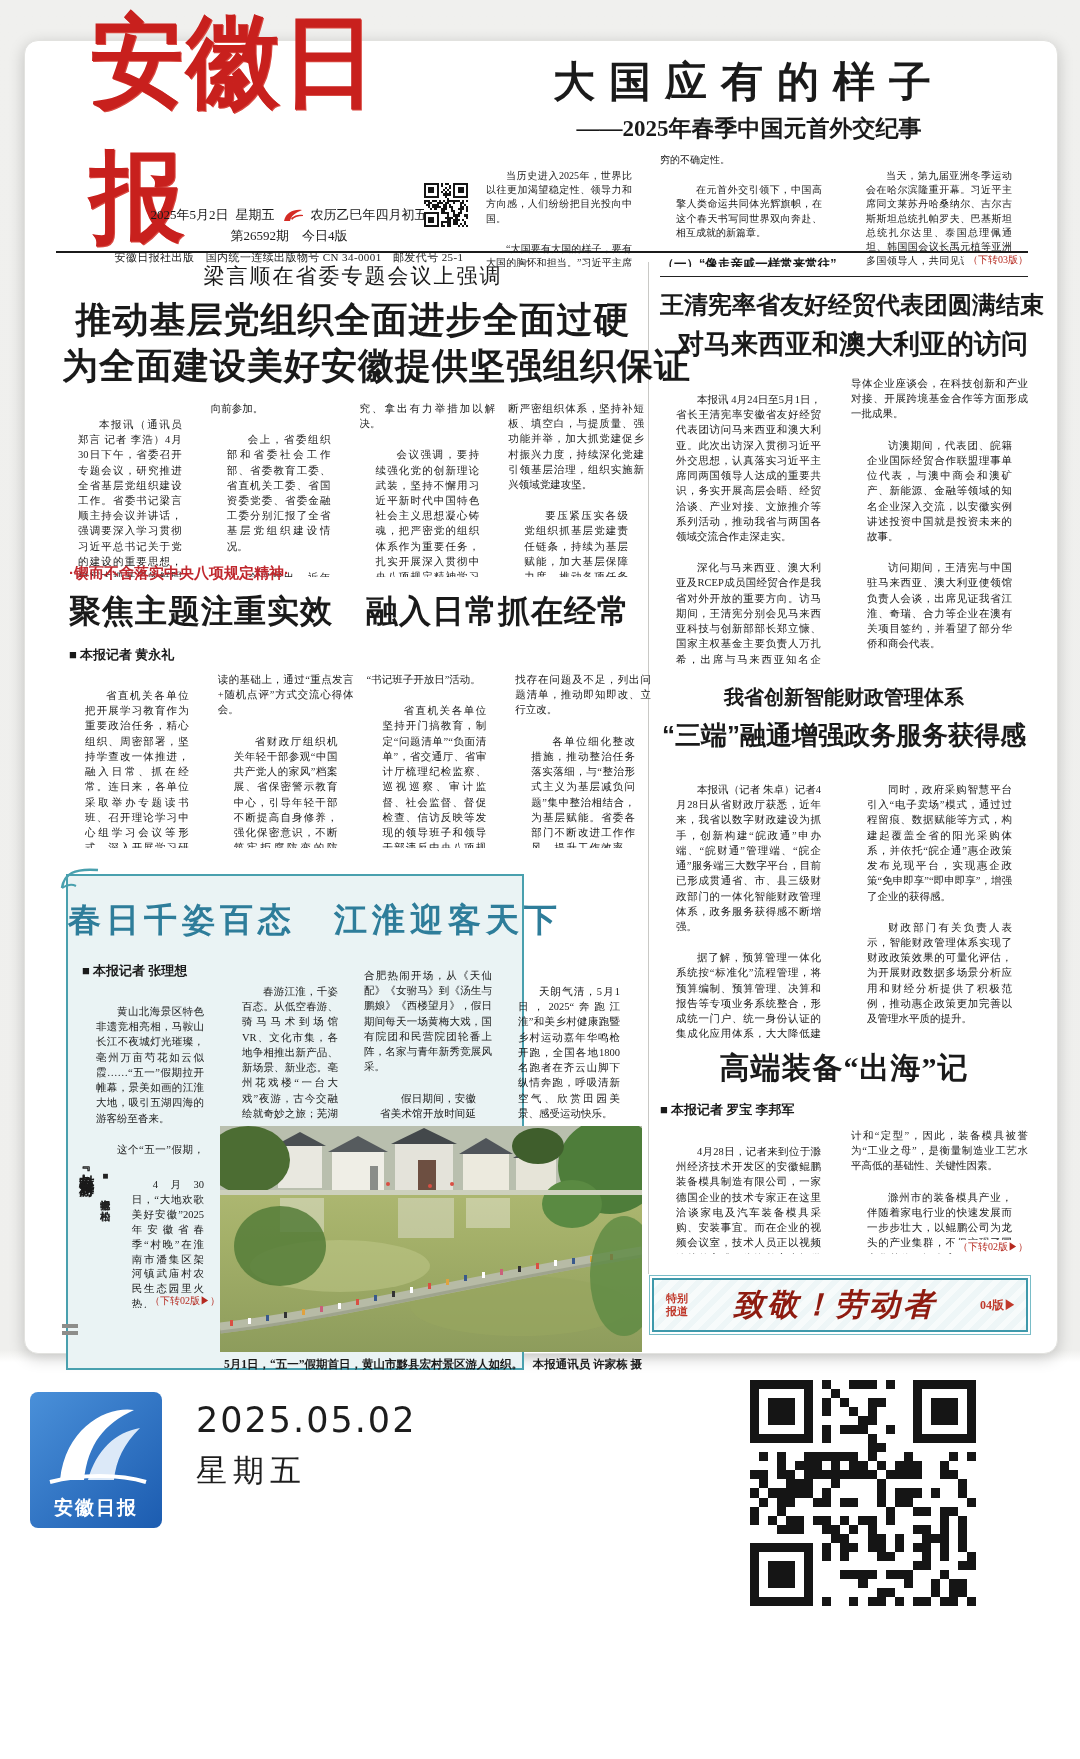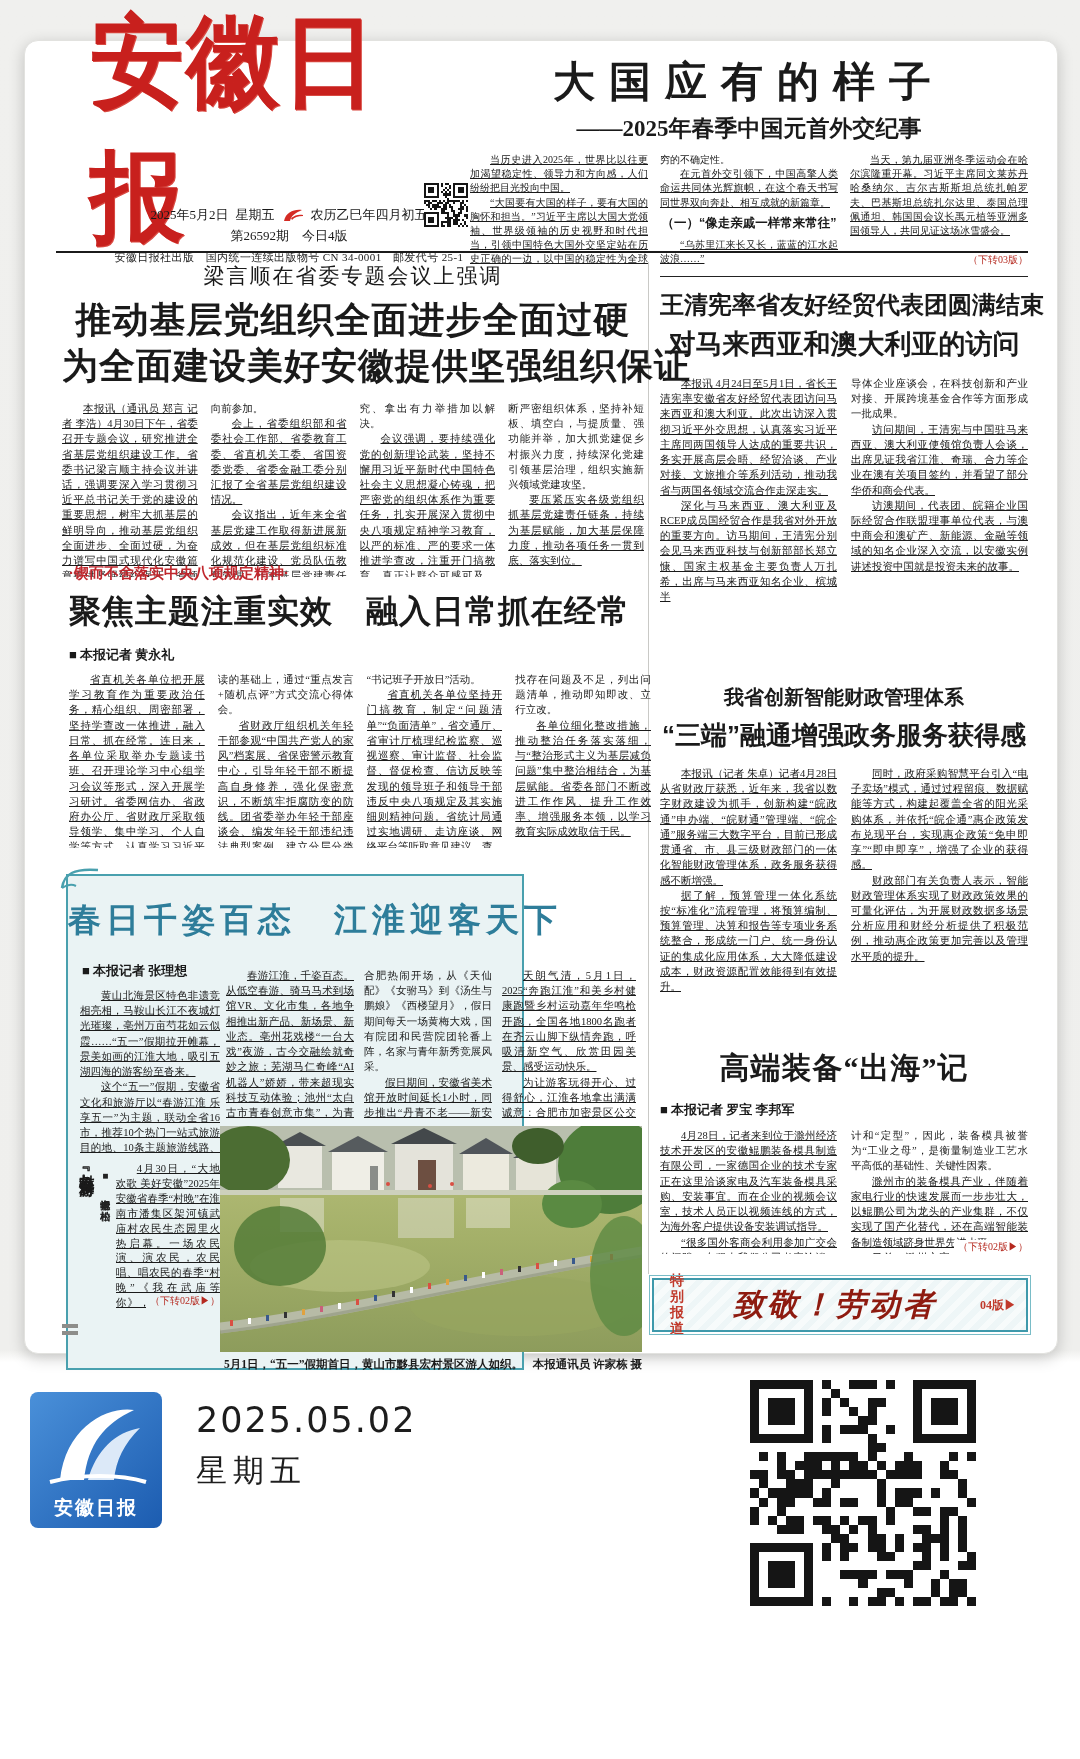--- a/index.html
+++ b/index.html
@@ -19,21 +19,21 @@
   #masthead-meta .m-pub{margin-top:5px;font-size:11px;letter-spacing:.4px;color:#222;}
   .flame{width:22px;height:15px;display:inline-block;}
   #masthead-qr{left:424px;top:183px;width:44px;height:44px;background:#fff;}
   
   #top-article{left:470px;top:54px;width:558px;}
   .ta-title{text-align:center;font-size:42px;font-weight:bold;letter-spacing:14px;font-family:"Liberation Sans",sans-serif;}
   .ta-sub{text-align:center;font-size:23px;font-weight:bold;margin-top:3px;}
   .ta-cols{display:flex;gap:12px;margin-top:9px;height:114px;overflow:hidden;}
   .ta-cols .col{font-size:10px;line-height:1.42;}
   .col{flex:1;overflow:hidden;text-align:justify;position:relative;}
-  .para{margin:0;text-indent:2em;text-decoration:underline;}
+  .para{margin:16px;text-indent:2em;}
   .cont{text-indent:0;}
   .subhead{font-size:12.5px;font-weight:bold;text-align:center;text-indent:0;margin:5px 0;font-family:"Liberation Sans",sans-serif;}
   .jump{position:absolute;right:0;bottom:0;font-size:10px;color:#b5291f;background:#fff;padding-left:4px;text-indent:0;}
   
   #rule-top{left:56px;top:251px;width:972px;height:2px;background:#1b1b1b;}
   #vrule{left:648px;top:262px;width:1px;height:1012px;background:#c9c9c6;}
   
   #lead{left:62px;top:262px;width:582px;}
   .lead-kicker{text-align:center;font-size:21px;letter-spacing:2px;}
   .lead-h{white-space:nowrap;text-align:center;font-size:36px;font-weight:bold;line-height:1.18;letter-spacing:1px;font-family:"Liberation Sans",sans-serif;}
@@ -42,33 +42,33 @@
   
   #focus{left:69px;top:564px;width:582px;}
   .focus-kicker{color:#c0272d;font-weight:bold;font-size:15px;font-family:"Liberation Sans",sans-serif;}
   .focus-head{font-size:32px;font-weight:bold;letter-spacing:1px;margin-top:7px;font-family:"Liberation Sans",sans-serif;white-space:nowrap;}
   .byline{font-size:13px;font-weight:bold;margin-top:12px;}
   .focus-cols{display:flex;gap:13px;margin-top:8px;height:176px;overflow:hidden;}
   
   #wang{left:660px;top:276px;width:368px;}
   .wang-rule{height:1px;background:#222;margin-bottom:12px;}
   .wang-h1{text-align:center;font-size:24px;font-weight:bold;font-family:"Liberation Sans",sans-serif;white-space:nowrap;}
-  .wang-h2{text-align:center;font-size:27px;font-weight:bold;font-family:"Liberation Sans",sans-serif;margin-top:5px;white-space:nowrap;}
+  .wang-h2{text-align:right;font-size:27px;font-weight:bold;font-family:"Liberation Sans",sans-serif;margin-top:5px;white-space:nowrap;}
   .wang-cols{display:flex;gap:14px;margin-top:14px;height:288px;overflow:hidden;}
   #fiscal{left:660px;top:684px;width:368px;}
   .fiscal-kicker{text-align:center;font-size:20px;font-weight:bold;}
   .fiscal-head{text-align:center;font-size:26px;font-weight:bold;font-family:"Liberation Sans",sans-serif;margin-top:7px;white-space:nowrap;}
   .fiscal-cols{display:flex;gap:14px;margin-top:13px;height:272px;overflow:hidden;}
   #equip{left:660px;top:1048px;width:368px;}
   .equip-head{text-align:center;font-size:30px;font-weight:bold;letter-spacing:1px;}
   .equip-cols{display:flex;gap:14px;margin-top:9px;height:126px;overflow:hidden;}
   
   #banner{left:652px;top:1278px;width:376px;height:54px;border:2px solid #3e99ab;outline:1px solid #79bcc7;outline-offset:2px;
     background:repeating-linear-gradient(135deg,#f7fbfb 0 6px,#eef6f7 6px 12px);display:flex;align-items:center;padding:0 10px;gap:10px;box-sizing:border-box;}
-  .banner-tag{width:26px;color:#c0392b;font-size:14px;font-weight:bold;line-height:1.15;text-align:center;}
+  .banner-tag{width:26px;color:#c0392b;font-size:11px;font-weight:bold;line-height:1.15;text-align:center;}
   .banner-title{flex:1;text-align:center;font-size:31px;font-weight:bold;font-style:italic;color:#8e1b10;letter-spacing:3px;}
   .banner-page{color:#c0392b;font-size:12px;font-weight:bold;white-space:nowrap;}
   
   #feature{left:66px;top:874px;width:458px;height:496px;background:#eaf3f4;border:2px solid #49a0ae;box-sizing:border-box;}
   #feature .jump{background:#eaf3f4;}
   .feat-head{margin-top:22px;text-align:center;font-size:33px;font-weight:bold;color:#2e7d9a;letter-spacing:5px;white-space:nowrap;}
   .feat-byline{position:absolute;left:14px;top:86px;font-size:13px;font-weight:bold;}
   .feat-col1{position:absolute;left:12px;top:112px;width:140px;height:168px;overflow:hidden;text-align:justify;font-size:10.5px;line-height:1.45;}
   .feat-col{position:absolute;top:92px;height:154px;overflow:hidden;text-align:justify;font-size:10.5px;line-height:1.45;}
   #feat-col2{left:158px;width:128px;}
@@ -357,22 +357,22 @@
     <div class="wang-cols">
       <div class="col bodycol">
           <div>
             <p class="para">本报讯 4月24日至5月1日，省长王清宪率安徽省友好经贸代表团访问马来西亚和澳大利亚。此次出访深入贯彻习近平外交思想，认真落实习近平主席同两国领导人达成的重要共识，务实开展高层会晤、经贸洽谈、产业对接、文旅推介等系列活动，推动我省与两国各领域交流合作走深走实。</p>
             <p class="para">深化与马来西亚、澳大利亚及RCEP成员国经贸合作是我省对外开放的重要方向。访马期间，王清宪分别会见马来西亚科技与创新部部长郑立慷、国家主权基金主要负责人万扎希，出席与马来西亚知名企业、槟城半</p>
           </div>
         </div>
       <div class="col bodycol">
           <div class="cont">导体企业座谈会，在科技创新和产业对接、开展跨境基金合作等方面形成一批成果。</div>
           <div>
+            <p class="para">访澳期间，代表团、皖籍企业国际经贸合作联盟理事单位代表，与澳中商会和澳矿产、新能源、金融等领域的知名企业深入交流，以安徽实例讲述投资中国就是投资未来的故事。</p>
             <p class="para">访问期间，王清宪与中国驻马来西亚、澳大利亚使领馆负责人会谈，出席见证我省江淮、奇瑞、合力等企业在澳有关项目签约，并看望了部分华侨和商会代表。</p>
-            <p class="para">访澳期间，代表团、皖籍企业国际经贸合作联盟理事单位代表，与澳中商会和澳矿产、新能源、金融等领域的知名企业深入交流，以安徽实例讲述投资中国就是投资未来的故事。</p>
           </div>
         </div>
     </div>
   </div>
 
   <div class="abs" id="fiscal">
     <div class="fiscal-kicker">我省创新智能财政管理体系</div>
     <div class="fiscal-head">“三端”融通增强政务服务获得感</div>
     <div class="fiscal-cols">
       <div class="col bodycol">

